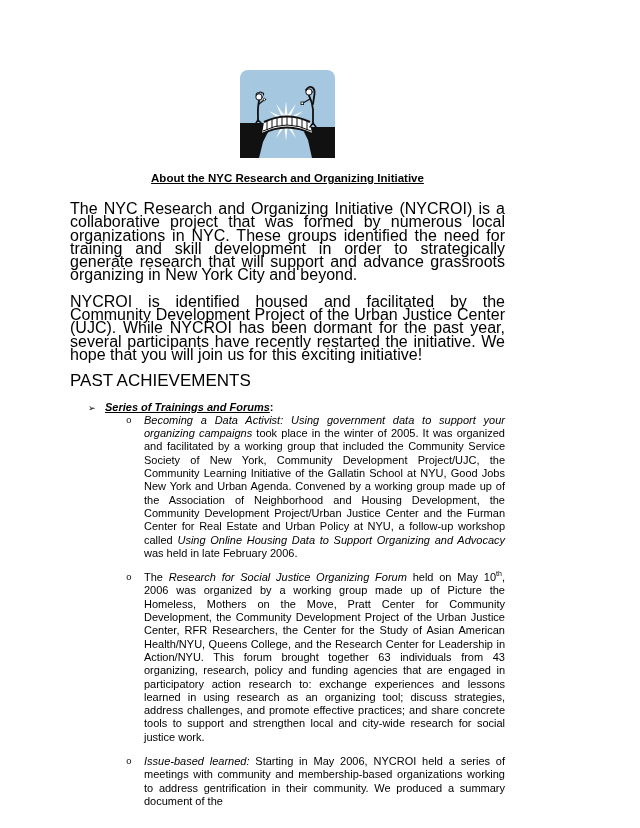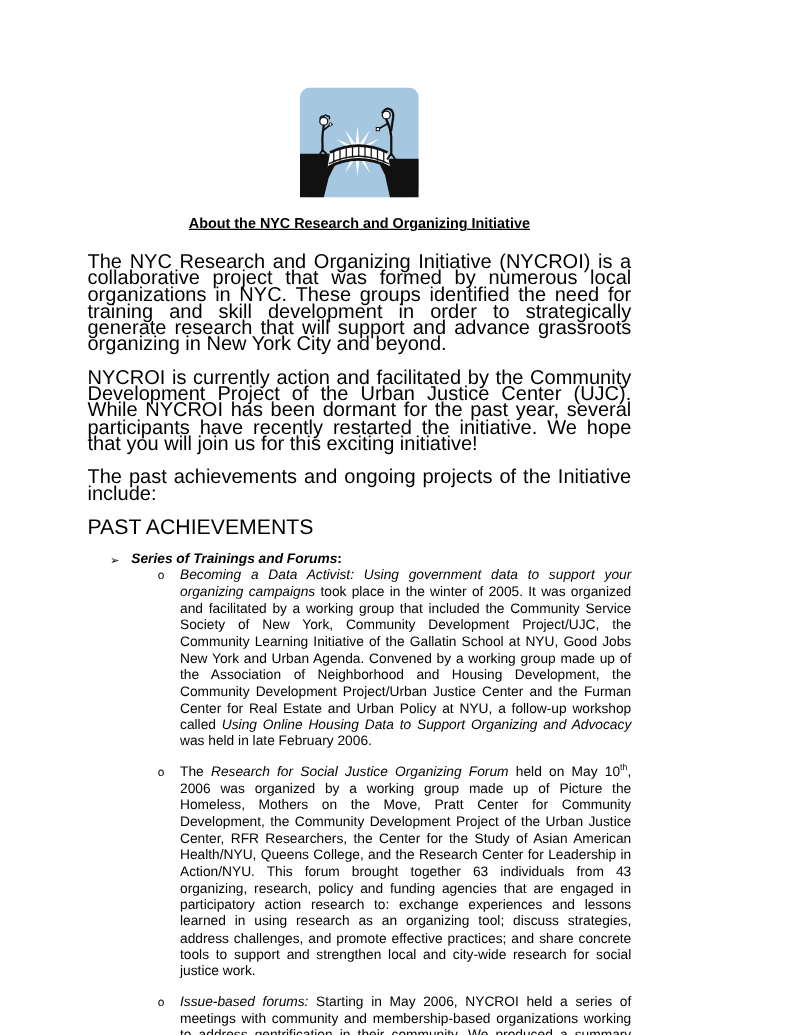--- a/index.html
+++ b/index.html
@@ -54,20 +54,21 @@
   .l1-bullet {
     position: absolute;
     left: 18px;
     top: 1px;
     font-size: 9px;
     font-style: normal;
   }
   .l1-label {
     font-weight: bold;
     font-style: italic;
+    text-decoration: underline;
   }
   .l1-suffix {
     font-weight: bold;
   }
   .l2-item {
     position: relative;
     padding-left: 74px;
     font-size: 11px;
     line-height: 13.3px;
     text-align: justify;
@@ -144,35 +145,34 @@
         <path d="M70,29 L63,33" stroke-width="1.3"></path>
         <rect x="61" y="32" width="2.6" height="2.6" fill="#ffffff" stroke-width="0.8"></rect>
       </g>
     </svg>
   </div>
 
   <h1 class="doc-title">About the NYC Research and Organizing Initiative</h1>
 
   <p class="body-par">The NYC Research and Organizing Initiative (NYCROI) is a collaborative project that was formed by numerous local organizations in NYC.  These groups identified the need for training and skill development in order to strategically generate research that will support and advance grassroots organizing in New York City and beyond.</p>
 
-  <p class="body-par">NYCROI is currently action and facilitated by the Community Development Project of the Urban Justice Center (UJC). While NYCROI has been dormant for the past year, several participants have recently restarted the initiative.  We hope that you will join us for this exciting initiative!</p>
+  <p class="body-par">NYCROI is identified housed and facilitated by the Community Development Project of the Urban Justice Center (UJC). While NYCROI has been dormant for the past year, several participants have recently restarted the initiative.  We hope that you will join us for this exciting initiative!</p>
 
-  <p class="body-par">The past achievements and ongoing projects of the Initiative include:</p>
 
   <h2 class="section-heading">PAST ACHIEVEMENTS</h2>
 
   <div class="l1-item">
     <span class="l1-bullet">➢</span><span class="l1-label">Series of Trainings and Forums</span><span class="l1-suffix">:</span>
   </div>
 
   <div class="l2-item">
     <span class="l2-bullet">o</span><span><span class="it">Becoming a Data Activist: Using government data to support your organizing campaigns</span><span> took place in the winter of 2005. It was organized and facilitated by a working group that included the Community Service Society of New York, Community Development Project/UJC, the Community Learning Initiative of the Gallatin School at NYU, Good Jobs New York and Urban Agenda.  Convened by a working group made up of the Association of Neighborhood and Housing Development, the Community Development Project/Urban Justice Center and the Furman Center for Real Estate and Urban Policy at NYU, a follow-up workshop called </span><span class="it">Using Online Housing Data to Support Organizing and Advocacy</span><span> was held in late February 2006.</span></span>
   </div>
 
   <div class="l2-item">
     <span class="l2-bullet">o</span><span><span>The </span><span class="it">Research for Social Justice Organizing Forum</span><span> held on May 10</span><sup>th</sup><span>, 2006 was organized by a working group made up of Picture the Homeless, Mothers on the Move, Pratt Center for Community Development, the Community Development Project of the Urban Justice Center, RFR Researchers, the Center for the Study of Asian American Health/NYU, Queens College, and the Research Center for Leadership in Action/NYU. This forum brought together 63 individuals from 43 organizing, research, policy and funding agencies that are engaged in participatory action research to: exchange experiences and lessons learned in using research as an organizing tool; discuss strategies, address challenges, and promote effective practices; and share concrete tools to support and strengthen local and city-wide research for social justice work.</span></span>
   </div>
 
   <div class="l2-item">
-    <span class="l2-bullet">o</span><span><span class="it">Issue-based forums:</span><span> Starting in May 2006, NYCROI held a series of meetings with community and membership-based organizations working to address gentrification in their community. We produced a summary document of the</span></span>
+    <span class="l2-bullet">o</span><span><span class="it">Issue-based learned:</span><span> Starting in May 2006, NYCROI held a series of meetings with community and membership-based organizations working to address gentrification in their community. We produced a summary document of the</span></span>
   </div>
 
 </div>
 
 </body></html>

